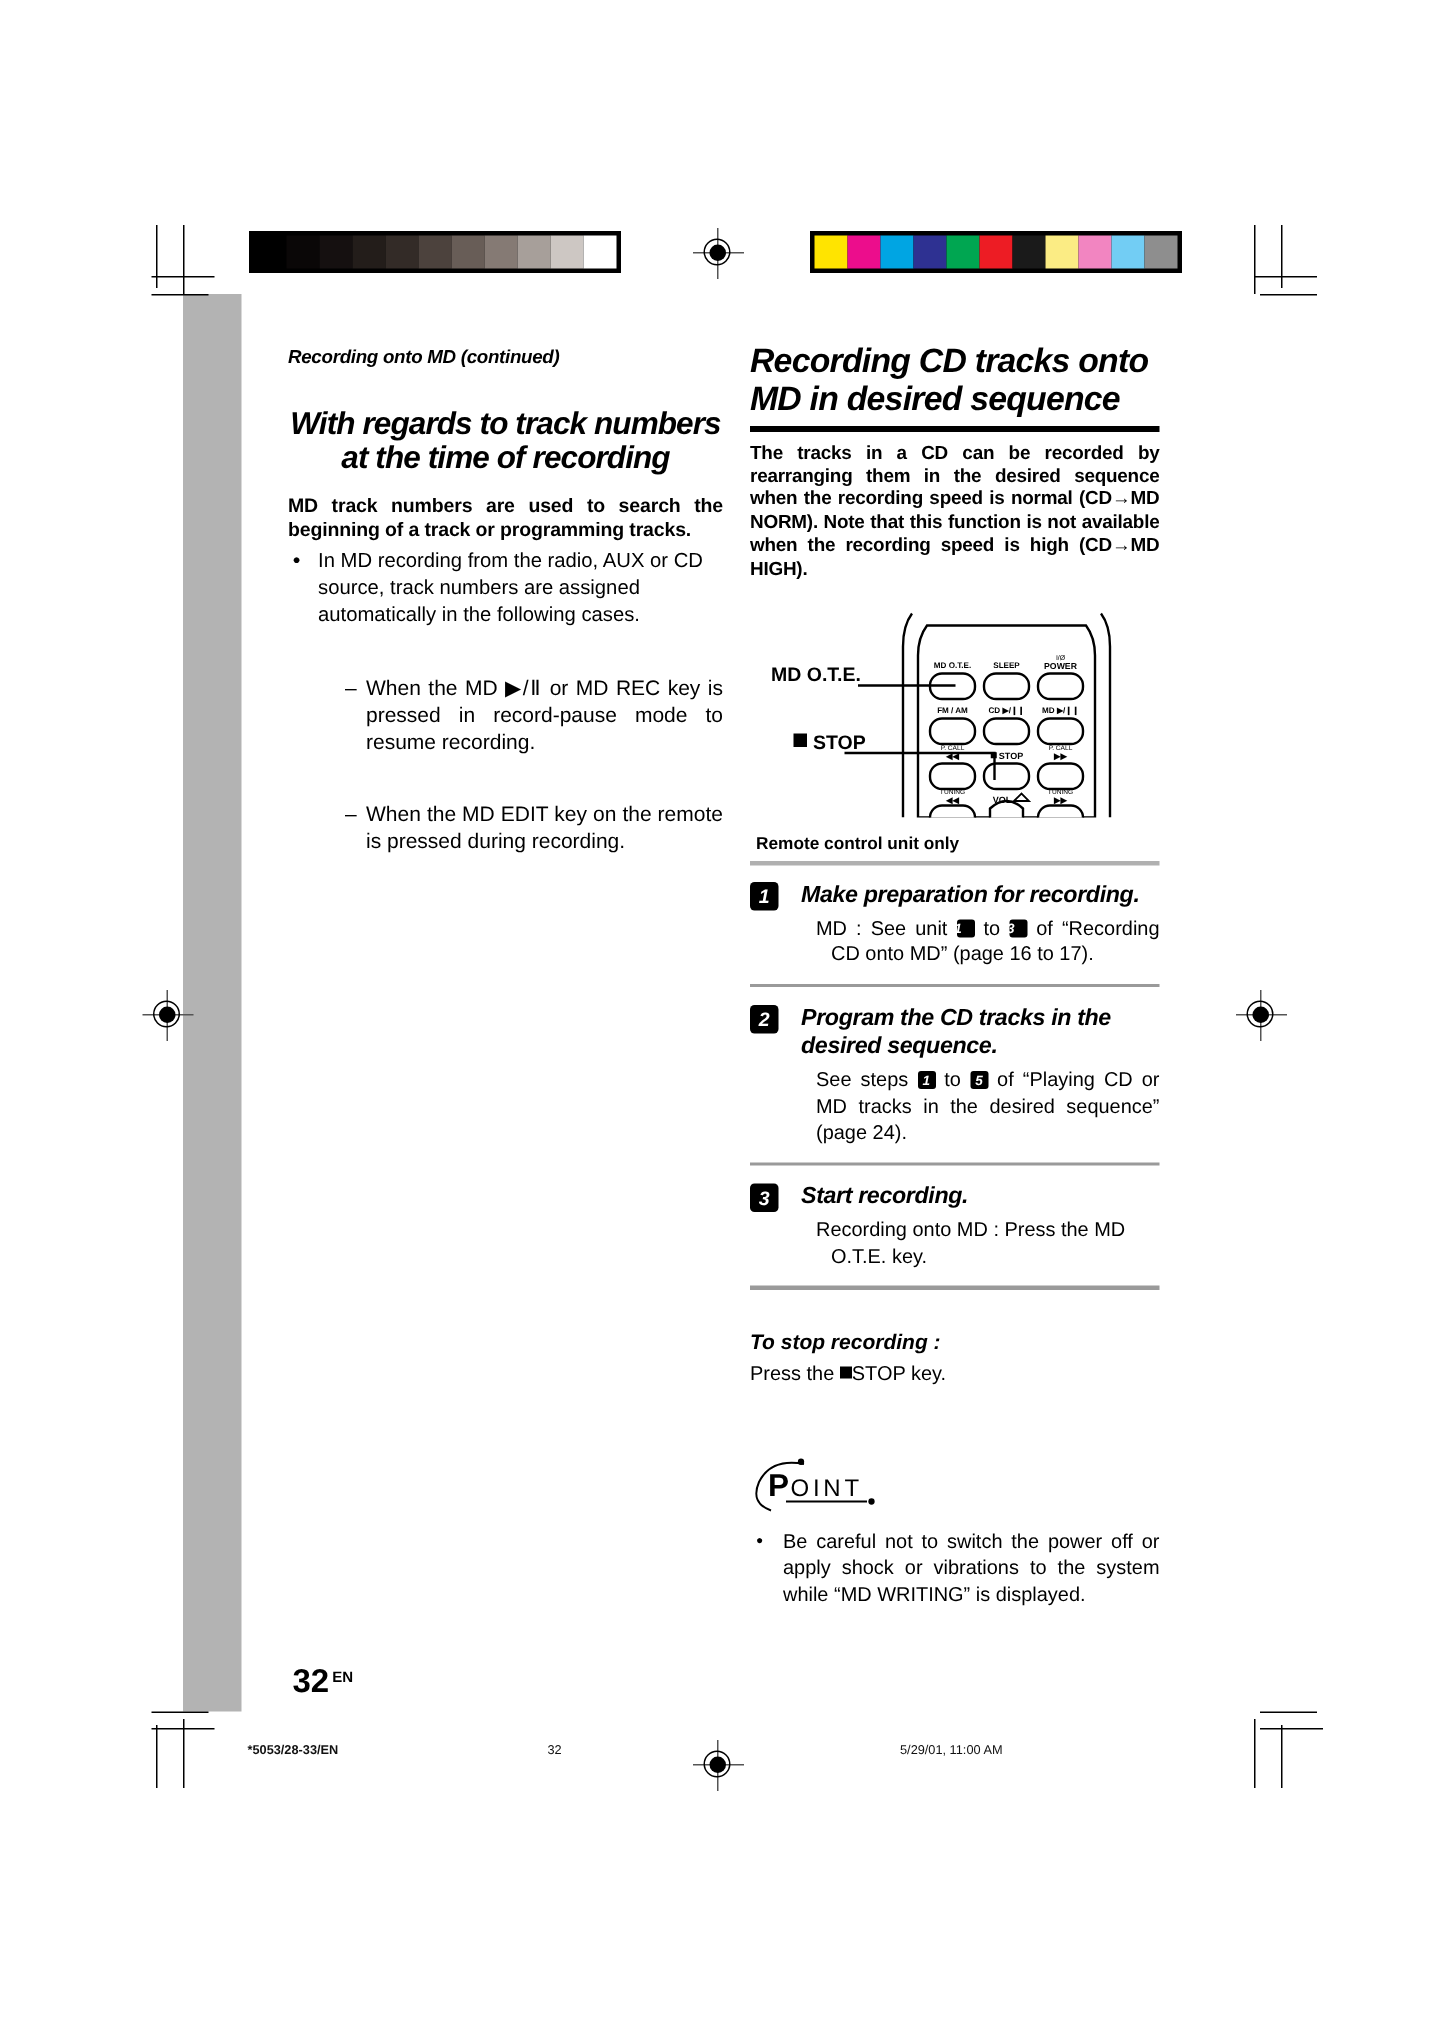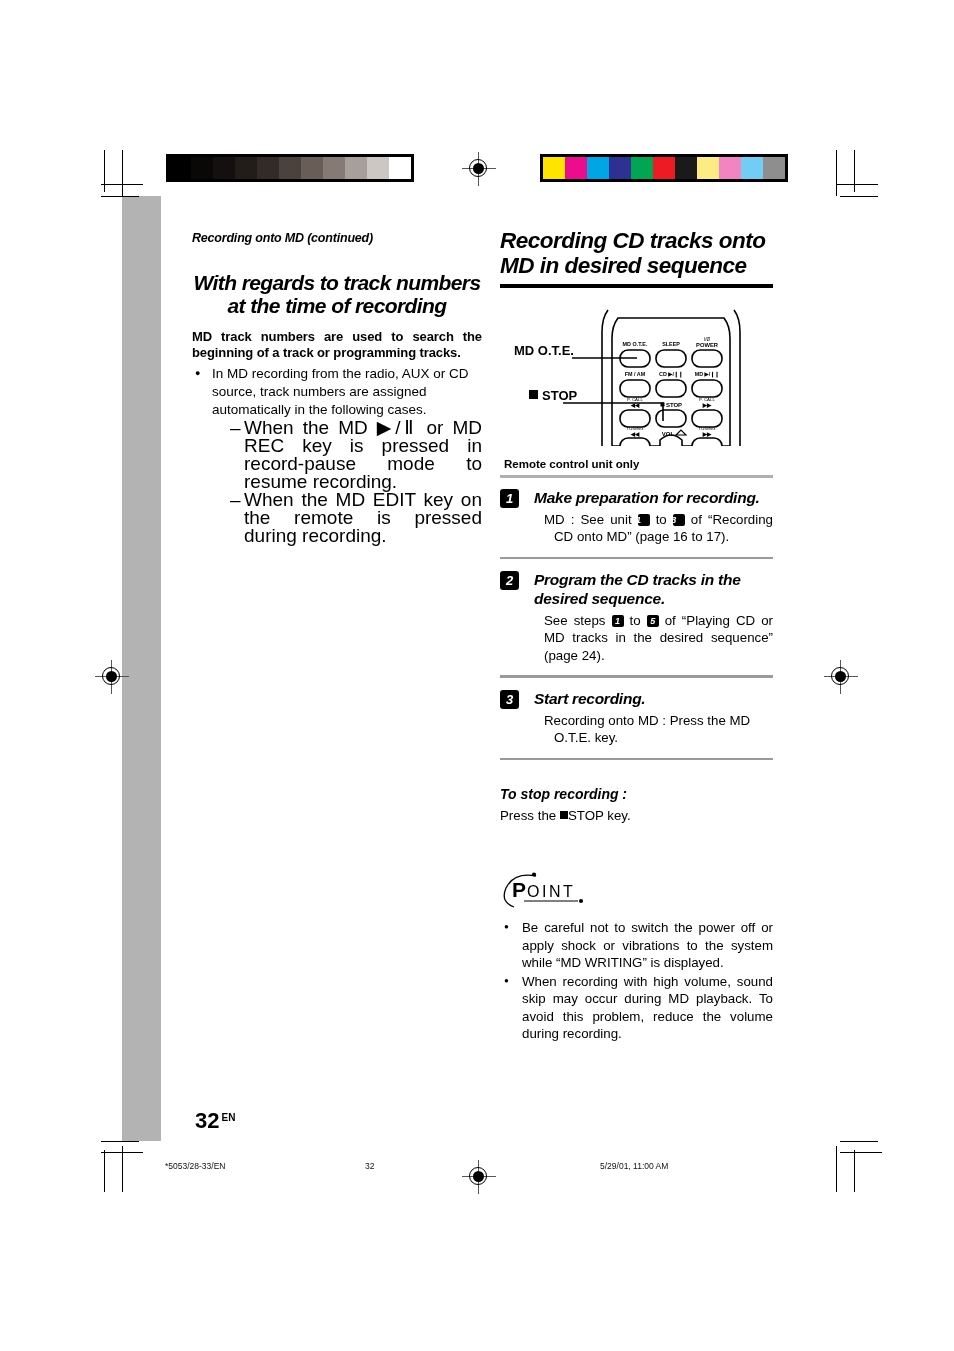--- a/index.html
+++ b/index.html
@@ -38,21 +38,21 @@
               margin:0 0 12px 0;letter-spacing:-0.6px;text-align:center;}
 
   p.lead-bold{font-weight:bold;font-size:13px;line-height:15.5px;margin:0 0 5px 0;
               text-align:justify;letter-spacing:-0.1px;}
 
   ul.bul{list-style:none;margin:0;padding:0;}
   ul.bul>li{position:relative;padding-left:20px;font-size:13.5px;line-height:18px;margin:0;}
   ul.bul>li:before{content:"\25CF";position:absolute;left:3px;top:-1px;font-size:9px;}
 
   ul.dash{list-style:none;margin:0;padding:0 0 0 18px;}
-  ul.dash>li{position:relative;padding-left:14px;font-size:19px;line-height:18px;}
+  ul.dash>li{position:relative;padding-left:14px;font-size:14px;line-height:18px;margin-top:30px;}
   ul.dash>li:before{content:"\2013";position:absolute;left:0;top:0;}
   .just{text-align:justify;}
 
   
   h1.sec-right{font-style:italic;font-weight:bold;font-size:22.5px;line-height:25px;
                margin:0 0 6px 0;letter-spacing:-0.5px;}
   .rule-thick{height:3.5px;background:#000;margin:0 0 7px 0;}
   p.intro{font-weight:bold;font-size:12.6px;line-height:15.4px;margin:0;
           text-align:justify;letter-spacing:-0.15px;}
 
@@ -91,21 +91,21 @@
   ul.point>li{position:relative;padding-left:22px;font-size:13.3px;line-height:17.5px;
               margin-bottom:1px;text-align:justify;}
   ul.point>li:before{content:"\25CF";position:absolute;left:4px;top:-1px;font-size:8px;}
 
   
   .pageno{position:absolute;left:195px;top:1108px;font-weight:bold;font-size:22px;}
   .pageno sup{font-size:10px;font-weight:bold;vertical-align:7px;margin-left:2px;}
 
   
   .foot{position:absolute;font-size:8.5px;color:#111;font-family:"Liberation Sans",sans-serif;}
-  .foot-l{left:165px;top:1161px;}
+  .foot-l{left:165px;top:1161px;font-weight:bold;}
   .foot-c{left:365px;top:1161px;}
   .foot-r{left:600px;top:1161px;}
 </style>
 </head>
 <body>
 
 <div class="page">
 
   <div class="gray-col"></div>
 
@@ -200,20 +200,21 @@
           <li class="just">When the MD EDIT key on the remote is pressed during recording.</li>
         </ul>
       </li>
     </ul>
   </div>
 
   <div class="col-right">
 
     <h1 class="sec-right">Recording CD tracks onto MD in desired sequence</h1>
     <div class="rule-thick"></div>
+    <p class="intro">The tracks in a CD can be recorded by rearranging them in the desired sequence when the recording speed is normal (CD→MD NORM). Note that this function is not available when the recording speed is high (CD→MD HIGH).</p>
 
     <div class="fig">
       <svg width="273" height="140" viewBox="0 0 273 140">
 
         <path d="M108 4 q-6 8 -6 22 L102 140" fill="none" stroke="#000" stroke-width="1.6"></path>
         <path d="M234 4 q6 8 6 22 L240 140" fill="none" stroke="#000" stroke-width="1.6"></path>
 
         <path d="M118 12 q-6 8 -6 20 L112 140 L230 140 L230 32 q0 -12 -6 -20 Z" fill="#fff" stroke="#000" stroke-width="1.6"></path>
 
         <rect x="120" y="44" width="30" height="17" rx="8" fill="#fff" stroke="#000" stroke-width="1.6"></rect>
@@ -298,21 +299,20 @@
           <path d="M36 5 q-22 -4 -30 12 q-6 14 8 19" fill="none" stroke="#000" stroke-width="1.3"></path>
           <circle cx="34" cy="3.5" r="2.1" fill="#000"></circle>
           <text x="12" y="26" font-size="21" font-family="Liberation Sans, sans-serif" font-weight="bold">P</text>
           <text x="27" y="26" font-size="16" font-family="Liberation Sans, sans-serif" letter-spacing="2.5">OINT</text>
           <path d="M24 30 L78 30" fill="none" stroke="#000" stroke-width="1.2"></path>
           <circle cx="81" cy="30" r="2.1" fill="#000"></circle>
         </svg>
       </div>
       <ul class="point">
         <li>Be careful not to switch the power off or apply shock or vibrations to the system while “MD WRITING” is displayed.</li>
-        <li>When recording with high volume, sound skip may occur during MD playback. To avoid this problem, reduce the volume during recording.</li>
       </ul>
     </div>
   </div>
 
   <div class="pageno">
     <span>32</span><sup>EN</sup>
   </div>
 
   <div class="foot foot-l">*5053/28-33/EN</div>
   <div class="foot foot-c">32</div>

